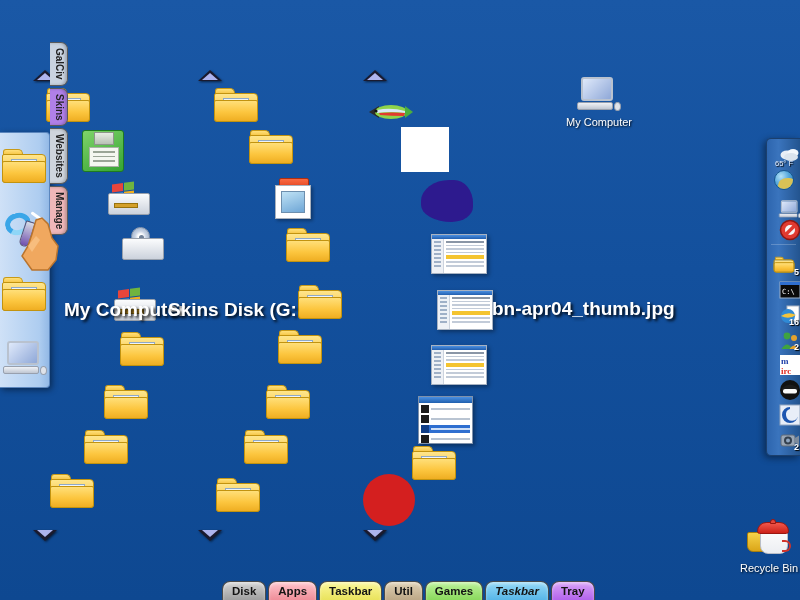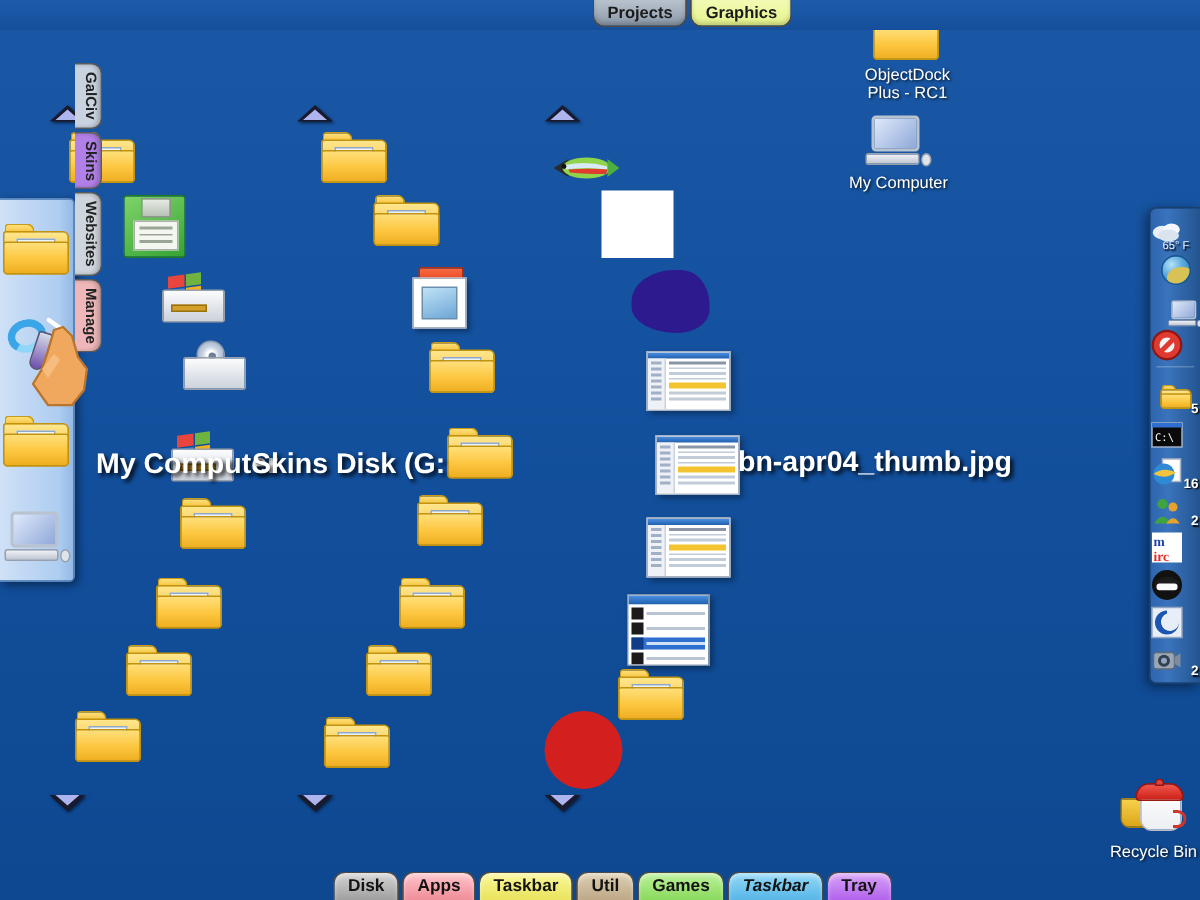--- a/index.html
+++ b/index.html
@@ -293,21 +293,21 @@
   .right-dock {
     position:absolute; right:0; top:138px; width:34px; height:318px;
     background:linear-gradient(90deg,#2d65ae 0%, #3a74bd 35%, #23548f 100%);
     border:1px solid #1b3f6d; border-right:none; border-radius:5px 0 0 5px;
     box-shadow:-2px 2px 7px rgba(0,0,0,.45);
     z-index:25;
     padding-top:3px;
   }
   .dk-item {
     position:relative; width:34px; height:25px;
-    display:flex; align-items:center; justify-content:flex-start;
+    display:flex; align-items:center; justify-content:flex-end;
   }
   .dk-item .badge {
     position:absolute; right:2px; bottom:0px; font-size:9px; font-weight:bold;
     color:#fff; text-shadow:1px 1px 1px #000;
   }
   .dk-sep { height:6px; border-top:1px solid rgba(255,255,255,.22); margin:2px 4px;}
   .dk-glyph { width:22px; height:22px; display:block; }
   .dk-temp {
     position:absolute; bottom:-1px; left:0; width:34px; text-align:center;
     font-size:7.5px; color:#e6eefb; text-shadow:1px 1px 1px #000;
@@ -334,26 +334,20 @@
     position:absolute; font-size:19px; font-weight:bold; color:#ffffff;
     text-shadow:2px 2px 3px rgba(0,0,0,.9);
     white-space:nowrap;
   }
 </style>
 </head>
 <body>
 
 <div id="desktop">
 
-  <div class="top-tabbar">
-    <div class="top-tabs">
-      <div class="ttab projects">Projects</div>
-      <div class="ttab graphics">Graphics</div>
-    </div>
-  </div>
 
   <div class="arrow-up" style="left:33px; top:70px;"></div>
   <div class="arrow-up" style="left:198px; top:70px;"></div>
   <div class="arrow-up" style="left:363px; top:70px;"></div>
   <div class="arrow-dn" style="left:33px; top:530px;"></div>
   <div class="arrow-dn" style="left:198px; top:530px;"></div>
   <div class="arrow-dn" style="left:363px; top:530px;"></div>
 
   <div class="dicon" style="left:30px; top:88px;">
     <div class="folder">
@@ -686,33 +680,20 @@
         <div class="front"></div>
     </div>
   </div>
 
   <div class="red-circle"></div>
 
   <div class="big-label" style="left:64px; top:299px;">My Computer</div>
   <div class="big-label" style="left:168px; top:299px;">Skins Disk (G:</div>
   <div class="big-label" style="left:492px; top:298px;">bn-apr04_thumb.jpg</div>
 
-  <div class="dicon" style="left:566px; top:6px;">
-    <div class="folder">
-      <div class="tab"></div>
-        <div class="back"></div>
-      <div class="paper">
-          <i></i>
-          <i></i>
-          <i></i>
-        </div>
-        <div class="front"></div>
-    </div>
-    <div class="lbl">ObjectDock Plus - RC1</div>
-  </div>
 
 
   <div class="dicon" style="left:560px; top:76px;">
     <div class="monitor">
       <div class="scr"></div>
         <div class="kb"></div>
         <div class="ms"></div>
     </div>
     <div class="lbl">My Computer</div>
   </div>

